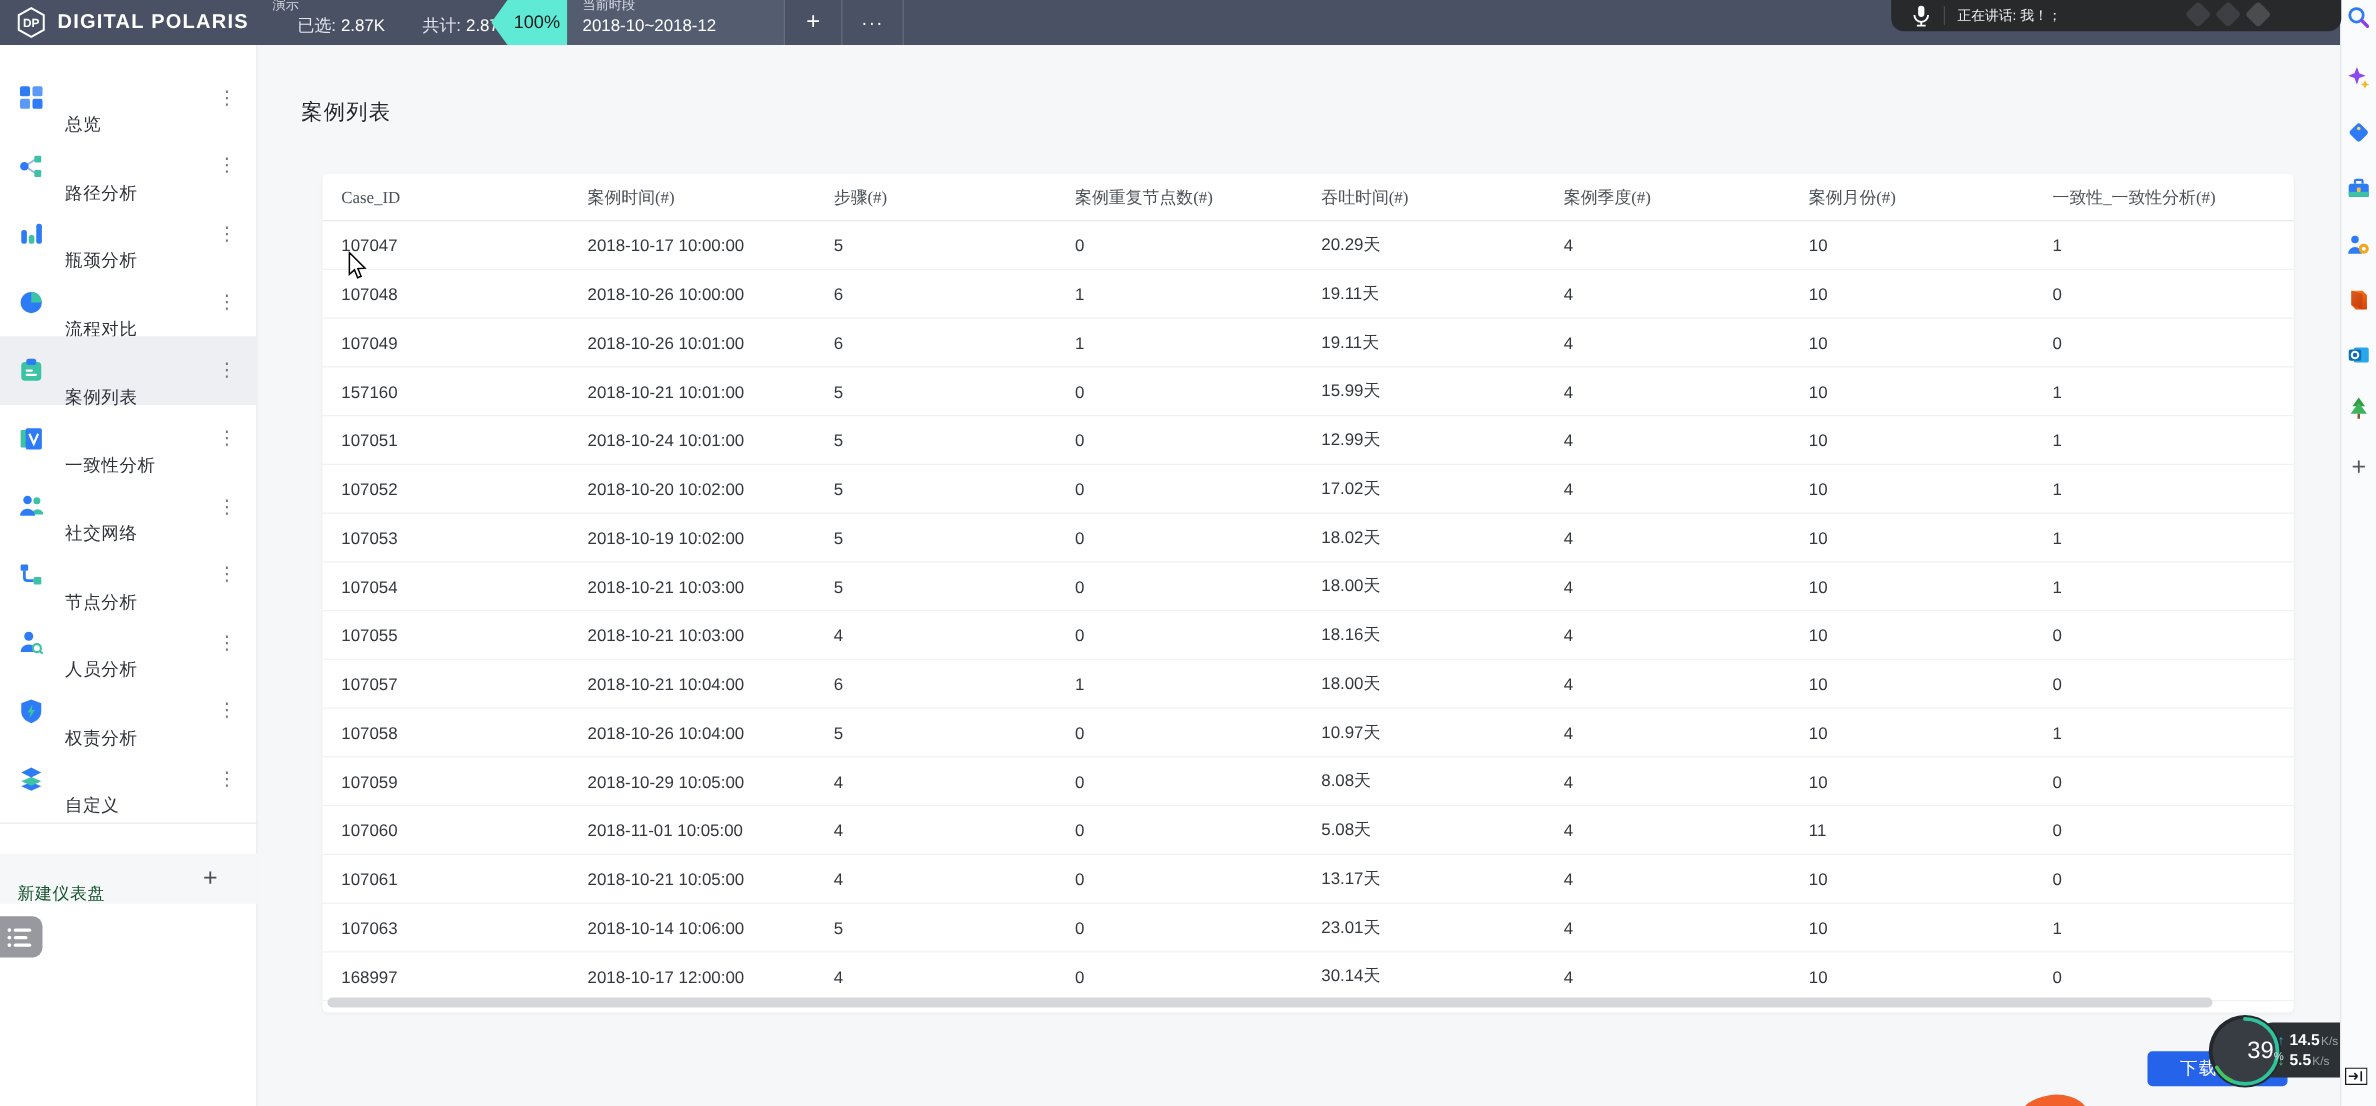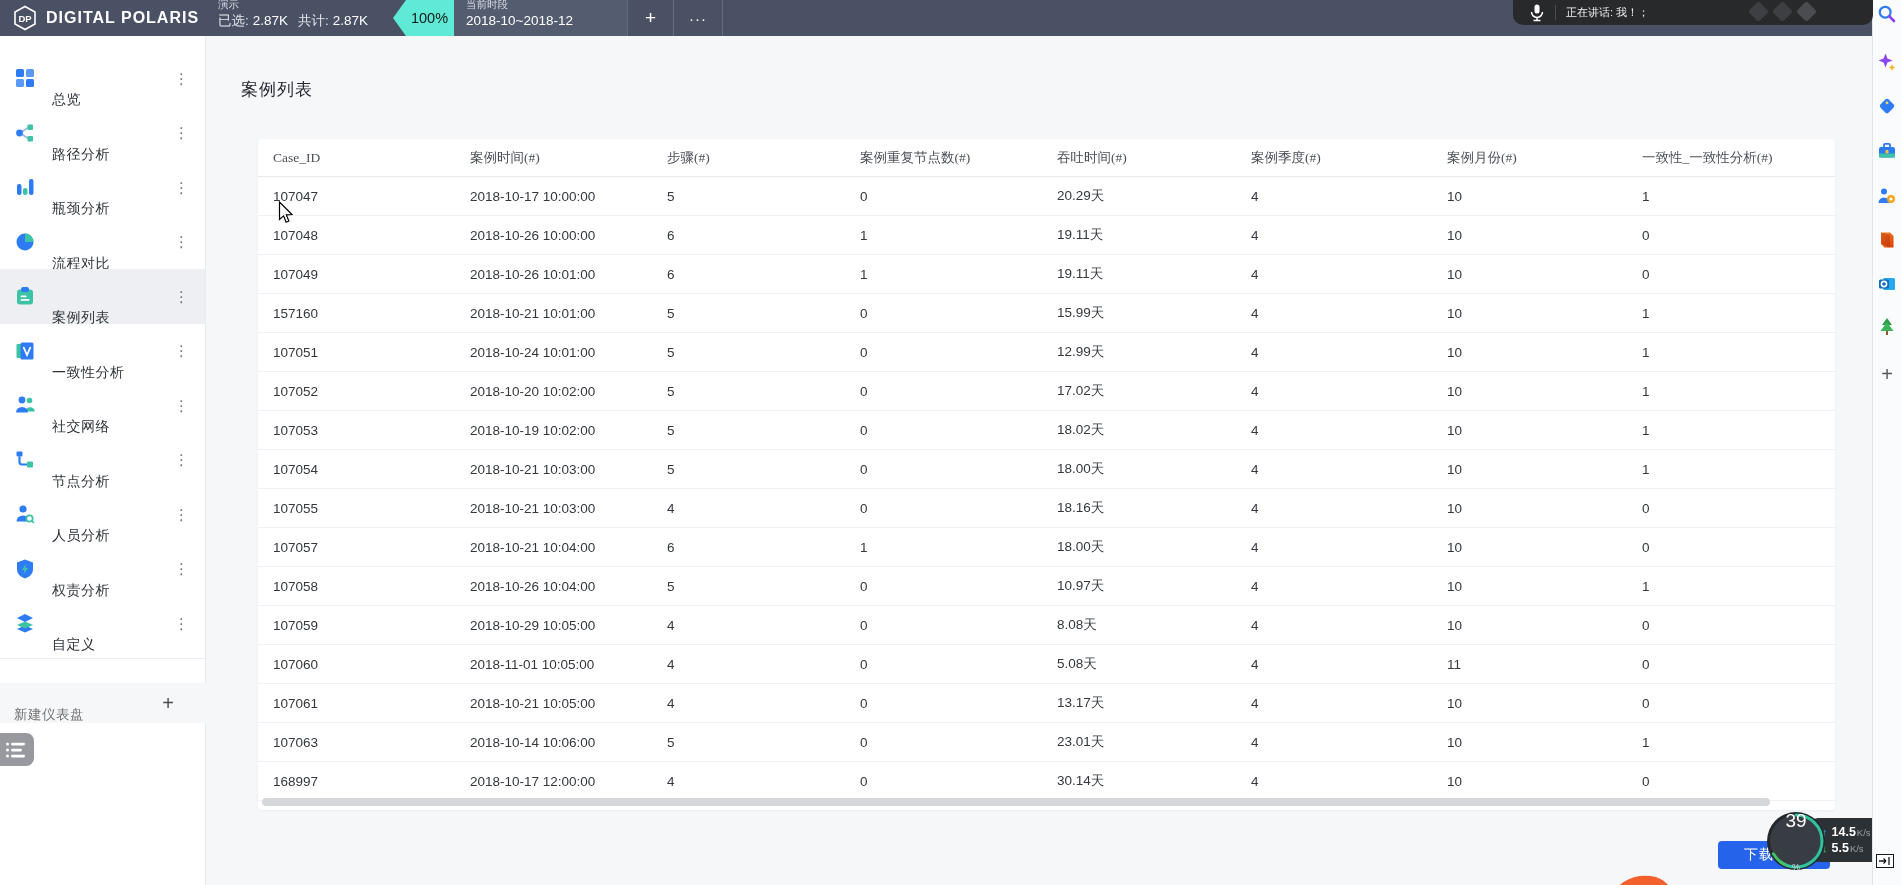--- a/index.html
+++ b/index.html
@@ -8,21 +8,21 @@
   .stage { position:absolute; left:0; top:0; width:1901px; height:885px; overflow:hidden; }
 
   
   .topbar { position:absolute; left:0; top:0; width:1901px; height:36px; background:#4a5164; z-index:20; }
   .logo-area { position:absolute; left:0; top:0; width:206px; height:36px; display:flex; align-items:center; padding-left:12px; }
   .logo-hex { width:26px; height:26px; margin-right:8px; flex:none; }
   .brand { color:#fff; font-size:16px; font-weight:bold; letter-spacing:1px; white-space:nowrap; }
   .ds-tab { position:absolute; left:218px; top:0; width:177px; height:36px; }
   .tab-line1 { font-size:10.5px; color:#d8dce4; line-height:11px; margin-top:-1px; white-space:nowrap; }
   .tab-line2 { font-size:13.5px; color:#fff; line-height:21px; white-space:nowrap; }
-  .tab-line2 .lbl { color:#e3e6ec; margin-right:4px; }
+  .tab-line2 .lbl { color:#e3e6ec; margin-right:4px;margin-left:20px; }
   .tab-line2 .val { color:#fff; margin-right:10px; }
   .pct-tag { position:absolute; left:393px; top:0; width:61px; height:36px; background:#5eead4;
     clip-path:polygon(13px 0,100% 0,100% 100%,13px 100%,0 50%);
     display:flex; align-items:center; justify-content:center; padding-left:12px;
     font-size:14.5px; color:#17191d; z-index:2; }
   .period-tab { position:absolute; left:454px; top:0; width:173px; height:36px; background:#545c70; padding-left:12px; }
   .bar-btn { position:absolute; top:0; height:36px; color:#fff; display:flex; align-items:center; justify-content:center;
     border-left:1px solid rgba(255,255,255,.16); cursor:default; }
   .plus-btn { left:627px; width:46px; font-size:19px; font-weight:300; }
   .more-btn { left:673px; width:50px; border-right:1px solid rgba(255,255,255,.16); font-size:15px; letter-spacing:1px; }
@@ -49,21 +49,21 @@
   .sb-nav { position:absolute; left:0; top:15px; width:100%; }
   .sb-item { height:54.5px; display:flex; align-items:center; padding:0 12px 0 14px; position:relative; }
   .sb-item.selected { background:#edeff2; }
   .sb-ico { width:22px; height:22px; flex:none; }
   .sb-ico svg { width:22px; height:22px; display:block; }
   .sb-label { font-size:14px; color:#2e3238; margin-left:16px; letter-spacing:.5px; white-space:nowrap;margin-top:44px; }
   .kebab { margin-left:auto; color:#73777e; font-size:15px; line-height:15px; padding:2px 4px; }
   .sb-divider { position:absolute; left:0; top:622px; width:206px; height:1px; background:#e8eaed; }
   .new-dash { position:absolute; left:0; top:647px; width:206px; height:40px; background:#f6f7f9;
     display:flex; align-items:center; padding:0 14px; }
-  .new-dash-label { font-size:13.5px; color:#737373; letter-spacing:.5px;margin-top:24px; }
+  .new-dash-label { font-size:13.5px; color:#14532d; letter-spacing:.5px;margin-top:24px; }
   .new-dash-plus { margin-left:auto; margin-right:18px; font-size:20px; font-weight:300; color:#4a4e55; }
   .float-list-btn { position:absolute; left:-10px; top:733px; width:44px; height:33px; background:#97999e;
     border-radius:8px; z-index:40; display:flex; align-items:center; justify-content:flex-end; padding-right:7px; }
   .float-list-btn svg { width:22px; height:18px; }
 
   
   .page-title { position:absolute; left:241px; top:78px; font-size:17px; color:#24282e; font-weight:500; letter-spacing:1px; z-index:5; }
   .card { position:absolute; left:258px; top:139px; width:1577px; height:671px; background:#fff;
     border-radius:4px; box-shadow:0 1px 3px rgba(30,40,60,.05); z-index:5; }
   .t-head, .t-row { display:grid; grid-template-columns:197px 197px 193px 197px 194px 196px 195px 1fr;
@@ -79,21 +79,21 @@
     border-radius:4px; color:#fff; font-size:14px; letter-spacing:1px; z-index:6;
     display:flex; align-items:center; justify-content:center; font-family:inherit; }
   .net-pill { position:absolute; left:1808px; top:818px; width:80px; height:44px; background:#2c3136;
     border-radius:10px; z-index:7; display:flex; flex-direction:column; justify-content:center; padding-left:14px; gap:2px; }
   .net-row { display:flex; align-items:baseline; white-space:nowrap; }
   .net-arrow { font-size:11px; font-weight:bold; margin-right:4px; }
   .up .net-arrow { color:#3aa6e0; } .down .net-arrow { color:#41c463; }
   .net-val { color:#fff; font-size:12.5px; font-weight:bold; }
   .net-unit { color:#9aa0a6; font-size:9.5px; margin-left:1px; }
   .prog-circle { position:absolute; left:1765px; top:810px; width:62px; height:62px; z-index:8; }
-  .prog-text { position:absolute; left:0; top:0; width:62px; height:62px; display:flex; align-items:center; justify-content:space-between;flex-direction:column; }
+  .prog-text { position:absolute; left:0; top:0; width:62px; height:62px; display:flex; align-items:center; justify-content:flex-end; }
   .prog-num { color:#fff; font-size:19px; }
   .prog-unit { color:#d8dadd; font-size:9px; margin-top:8px; }
   .dock-out { position:absolute; left:1876px; top:854px; width:18px; height:14px; z-index:31; }
   .orange-swoosh { position:absolute; left:1612px; top:876px; width:58px; height:22px; background:#f2612b;
     border-radius:50% 50% 0 0 / 90% 90% 0 0; transform:rotate(-8deg); z-index:4; }
 
   .cursor { position:absolute; left:278px; top:201px; z-index:60; }
 </style>
 </head>
 <body>

